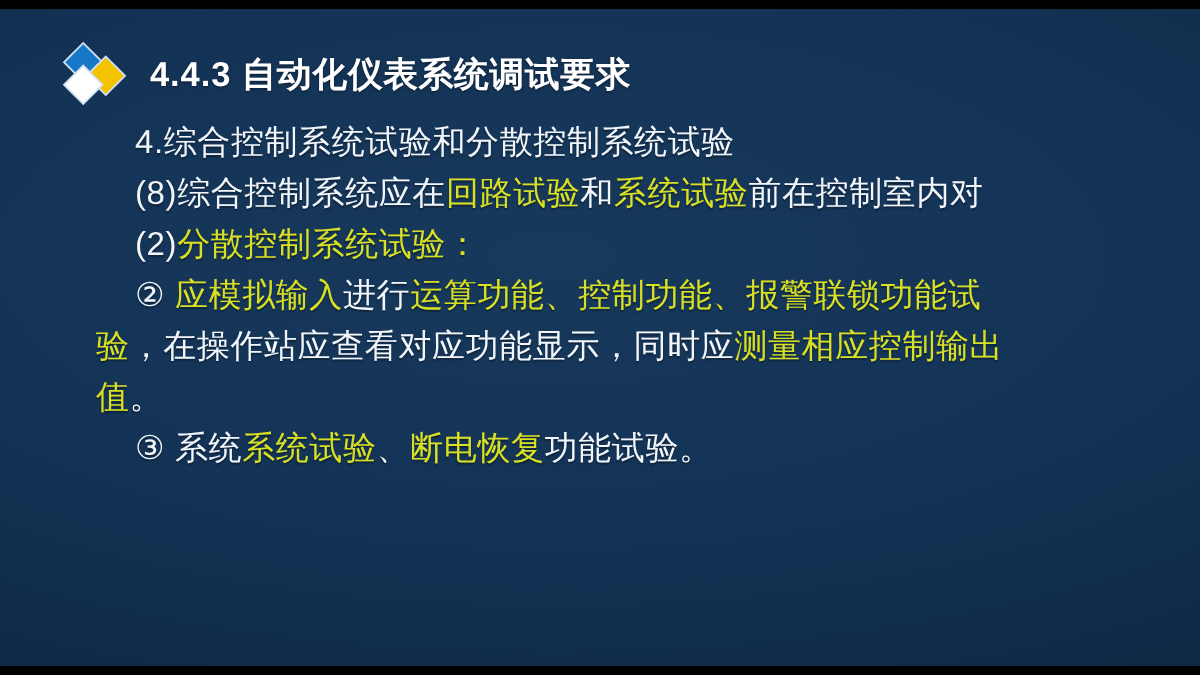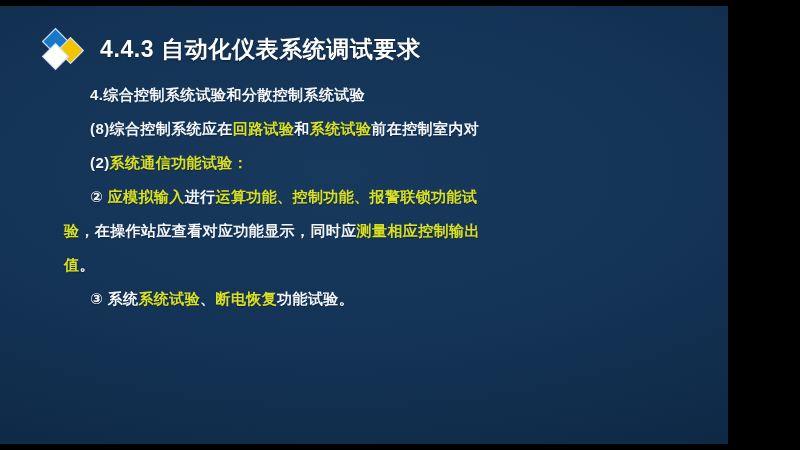--- a/index.html
+++ b/index.html
@@ -9,21 +9,21 @@
   }
   body {
     width: 800px;
     height: 450px;
     overflow: hidden;
     font-family: "Liberation Sans", "DejaVu Sans", sans-serif;
   }
 
   #slide {
     position: relative;
-    width: 728px;
+    width: 800px;
     height: 450px;
     box-sizing: border-box;
     background: #a21caf;
     overflow: hidden;
   }
 
   
   .letterbox {
     position: absolute;
     left: 0;
@@ -103,27 +103,26 @@
 
   
   .body-block {
     position: absolute;
     left: 64px;
     top: 78px;
     width: 690px;
   }
 
   .line {
-    font-size: 15px;
+    font-size: 22px;
     line-height: 34px;
     color: #f2f6fa;
     white-space: nowrap;
     letter-spacing: 0.4px;
     text-shadow: 0 1px 1px rgba(0,0,0,0.35);
-    font-weight: bold;
   }
   .line.indent { padding-left: 26px; }
 
   .seg { white-space: pre; }
   .seg.hi { color: #d9e023; }
   .seg.plain { color: #f2f6fa; }
 </style>
 </head>
 <body>
 
@@ -140,21 +139,21 @@
         <span class="dia blue"></span>
         <span class="dia gold"></span>
         <span class="dia white"></span>
       </div>
       <div class="slide-title">4.4.3 自动化仪表系统调试要求</div>
     </div>
 
     <div class="body-block" id="body-block">
         <div class="line indent"><span class="seg plain">4.综合控制系统试验和分散控制系统试验</span></div>
         <div class="line indent"><span class="seg plain">(8)综合控制系统应在</span><span class="seg hi">回路试验</span><span class="seg plain">和</span><span class="seg hi">系统试验</span><span class="seg plain">前在控制室内对</span></div>
-        <div class="line indent"><span class="seg plain">(2)</span><span class="seg hi">系统通信功能试验：</span></div>
+        <div class="line indent"><span class="seg plain">(2)</span><span class="seg hi">分散控制系统试验：</span></div>
         <div class="line indent"><span class="seg plain">② </span><span class="seg hi">应模拟输入</span><span class="seg plain">进行</span><span class="seg hi">运算功能、控制功能、报警联锁功能试</span></div>
         <div class="line"><span class="seg hi">验</span><span class="seg plain">，在操作站应查看对应功能显示，同时应</span><span class="seg hi">测量相应控制输出</span></div>
         <div class="line"><span class="seg hi">值</span><span class="seg plain">。</span></div>
         <div class="line indent"><span class="seg plain">③ 系统</span><span class="seg hi">系统试验</span><span class="seg plain">、</span><span class="seg hi">断电恢复</span><span class="seg plain">功能试验。</span></div>
       </div>
 
   </div>
 </div>
 
 </body></html>

